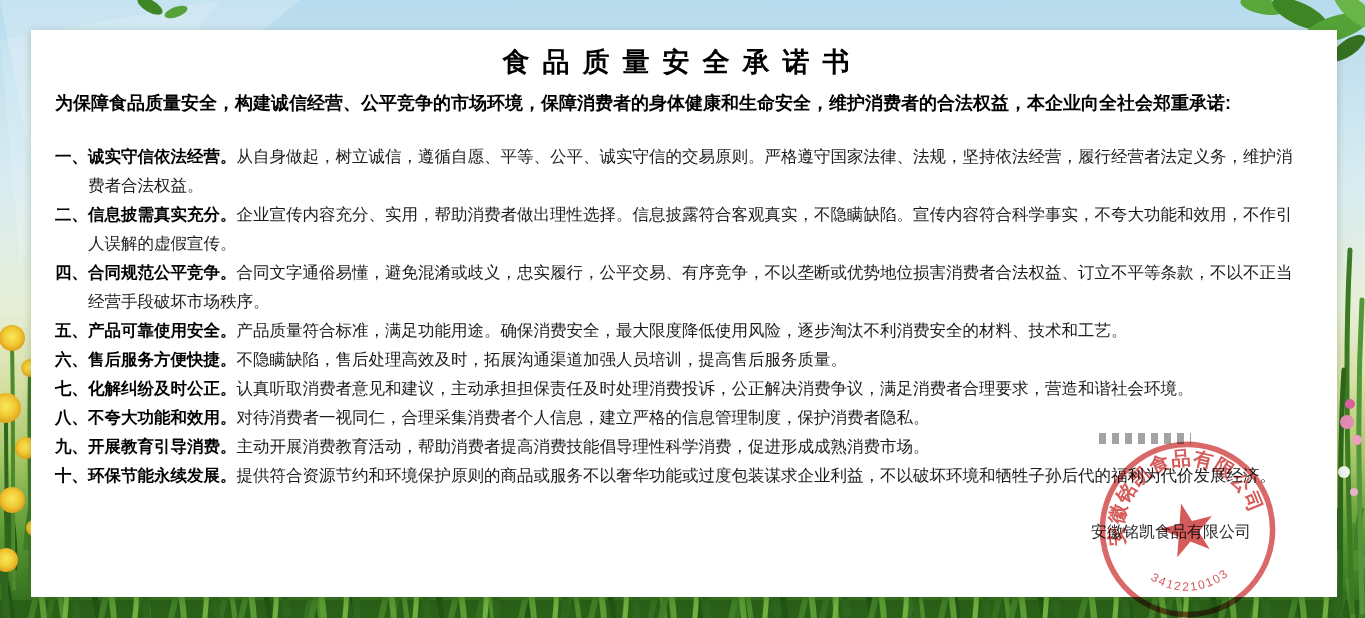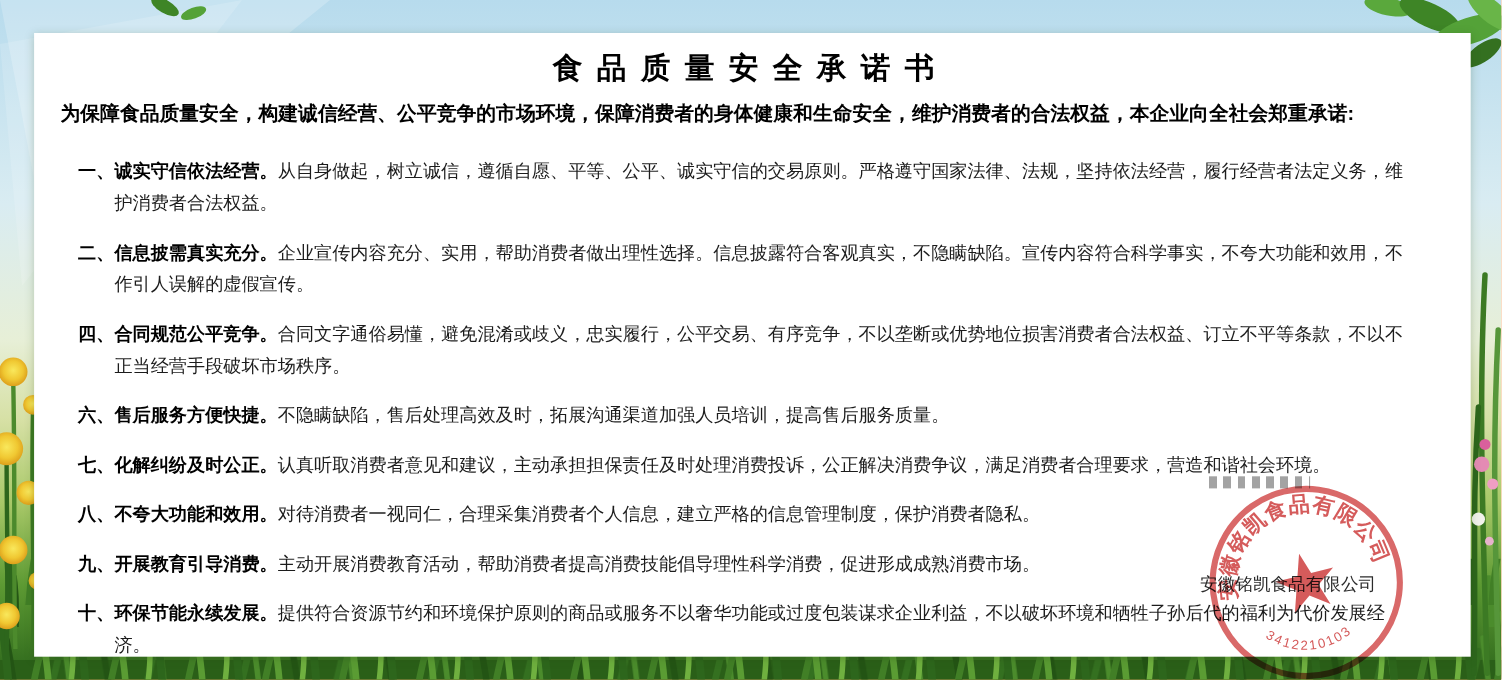--- a/index.html
+++ b/index.html
@@ -1,37 +1,37 @@
 <!DOCTYPE html>
 <html><head>
 <meta charset="utf-8">
 <style>
   html,body{margin:0;padding:0;}
   body{font-family:"Liberation Sans","DejaVu Sans",sans-serif;}
-  .canvas{position:relative;width:1365px;height:618px;overflow:hidden;background:#f97316;}
+  .canvas{position:relative;width:1365px;height:618px;overflow:hidden;background:#14b8a6;}
   .bg-svg{position:absolute;left:0;top:0;width:1365px;height:618px;display:block;}
   .doc{
     position:absolute;left:31px;top:30px;width:1306px;height:567px;
     background:#ffffff;box-sizing:border-box;
     padding:10px 40px 0 24px;
     box-shadow:0 2px 8px rgba(40,70,20,0.25);
     color:#1a1a1a;
   }
   .doc-title{
     margin:4px 0 10px 0;text-align:center;
     font-size:27px;font-weight:700;color:#000;
     letter-spacing:13px;text-indent:13px;line-height:36px;
   }
   .intro{
     margin:8px 0 0 0;font-size:18px;font-weight:700;color:#000;
     line-height:26px;
   }
   .items{margin-top:26px;}
   .item{
-    margin:16px;font-size:16.5px;line-height:29px;color:#1c1c1c;
+    margin:0;font-size:16.5px;line-height:29px;color:#1c1c1c;
     padding-left:33px;text-indent:-33px;
   }
   .item b{font-weight:700;color:#000;}
   .sig{
     position:absolute;top:487px;right:86px;
     text-align:right;font-size:16px;line-height:29px;color:#2b2b2b;
   }
   .stamp{
     position:absolute;left:1064px;top:407px;width:185px;height:185px;
     transform:rotate(-14deg);
@@ -120,20 +120,21 @@
   <div class="doc">
 
     <h1 class="doc-title">食品质量安全承诺书</h1>
 
     <p class="intro">为保障食品质量安全，构建诚信经营、公平竞争的市场环境，保障消费者的身体健康和生命安全，维护消费者的合法权益，本企业向全社会郑重承诺:</p>
 
     <div class="items">
       <p class="item"><b>一、</b><b>诚实守信依法经营。</b><span>从自身做起，树立诚信，遵循自愿、平等、公平、诚实守信的交易原则。严格遵守国家法律、法规，坚持依法经营，履行经营者法定义务，维护消费者合法权益。</span></p>
       <p class="item"><b>二、</b><b>信息披需真实充分。</b><span>企业宣传内容充分、实用，帮助消费者做出理性选择。信息披露符合客观真实，不隐瞒缺陷。宣传内容符合科学事实，不夸大功能和效用，不作引人误解的虚假宣传。</span></p>
       <p class="item"><b>四、</b><b>合同规范公平竞争。</b><span>合同文字通俗易懂，避免混淆或歧义，忠实履行，公平交易、有序竞争，不以垄断或优势地位损害消费者合法权益、订立不平等条款，不以不正当经营手段破坏市场秩序。</span></p>
+      <p class="item"><b>五、</b><b>产品可靠使用安全。</b><span>产品质量符合标准，满足功能用途。确保消费安全，最大限度降低使用风险，逐步淘汰不利消费安全的材料、技术和工艺。</span></p>
       <p class="item"><b>六、</b><b>售后服务方便快捷。</b><span>不隐瞒缺陷，售后处理高效及时，拓展沟通渠道加强人员培训，提高售后服务质量。</span></p>
       <p class="item"><b>七、</b><b>化解纠纷及时公正。</b><span>认真听取消费者意见和建议，主动承担担保责任及时处理消费投诉，公正解决消费争议，满足消费者合理要求，营造和谐社会环境。</span></p>
       <p class="item"><b>八、</b><b>不夸大功能和效用。</b><span>对待消费者一视同仁，合理采集消费者个人信息，建立严格的信息管理制度，保护消费者隐私。</span></p>
       <p class="item"><b>九、</b><b>开展教育引导消费。</b><span>主动开展消费教育活动，帮助消费者提高消费技能倡导理性科学消费，促进形成成熟消费市场。</span></p>
       <p class="item"><b>十、</b><b>环保节能永续发展。</b><span>提供符合资源节约和环境保护原则的商品或服务不以奢华功能或过度包装谋求企业利益，不以破坏环境和牺牲子孙后代的福利为代价发展经济。</span></p>
     </div>
 
     <div class="sig">
       <div>安徽铭凯食品有限公司</div>
     </div>

